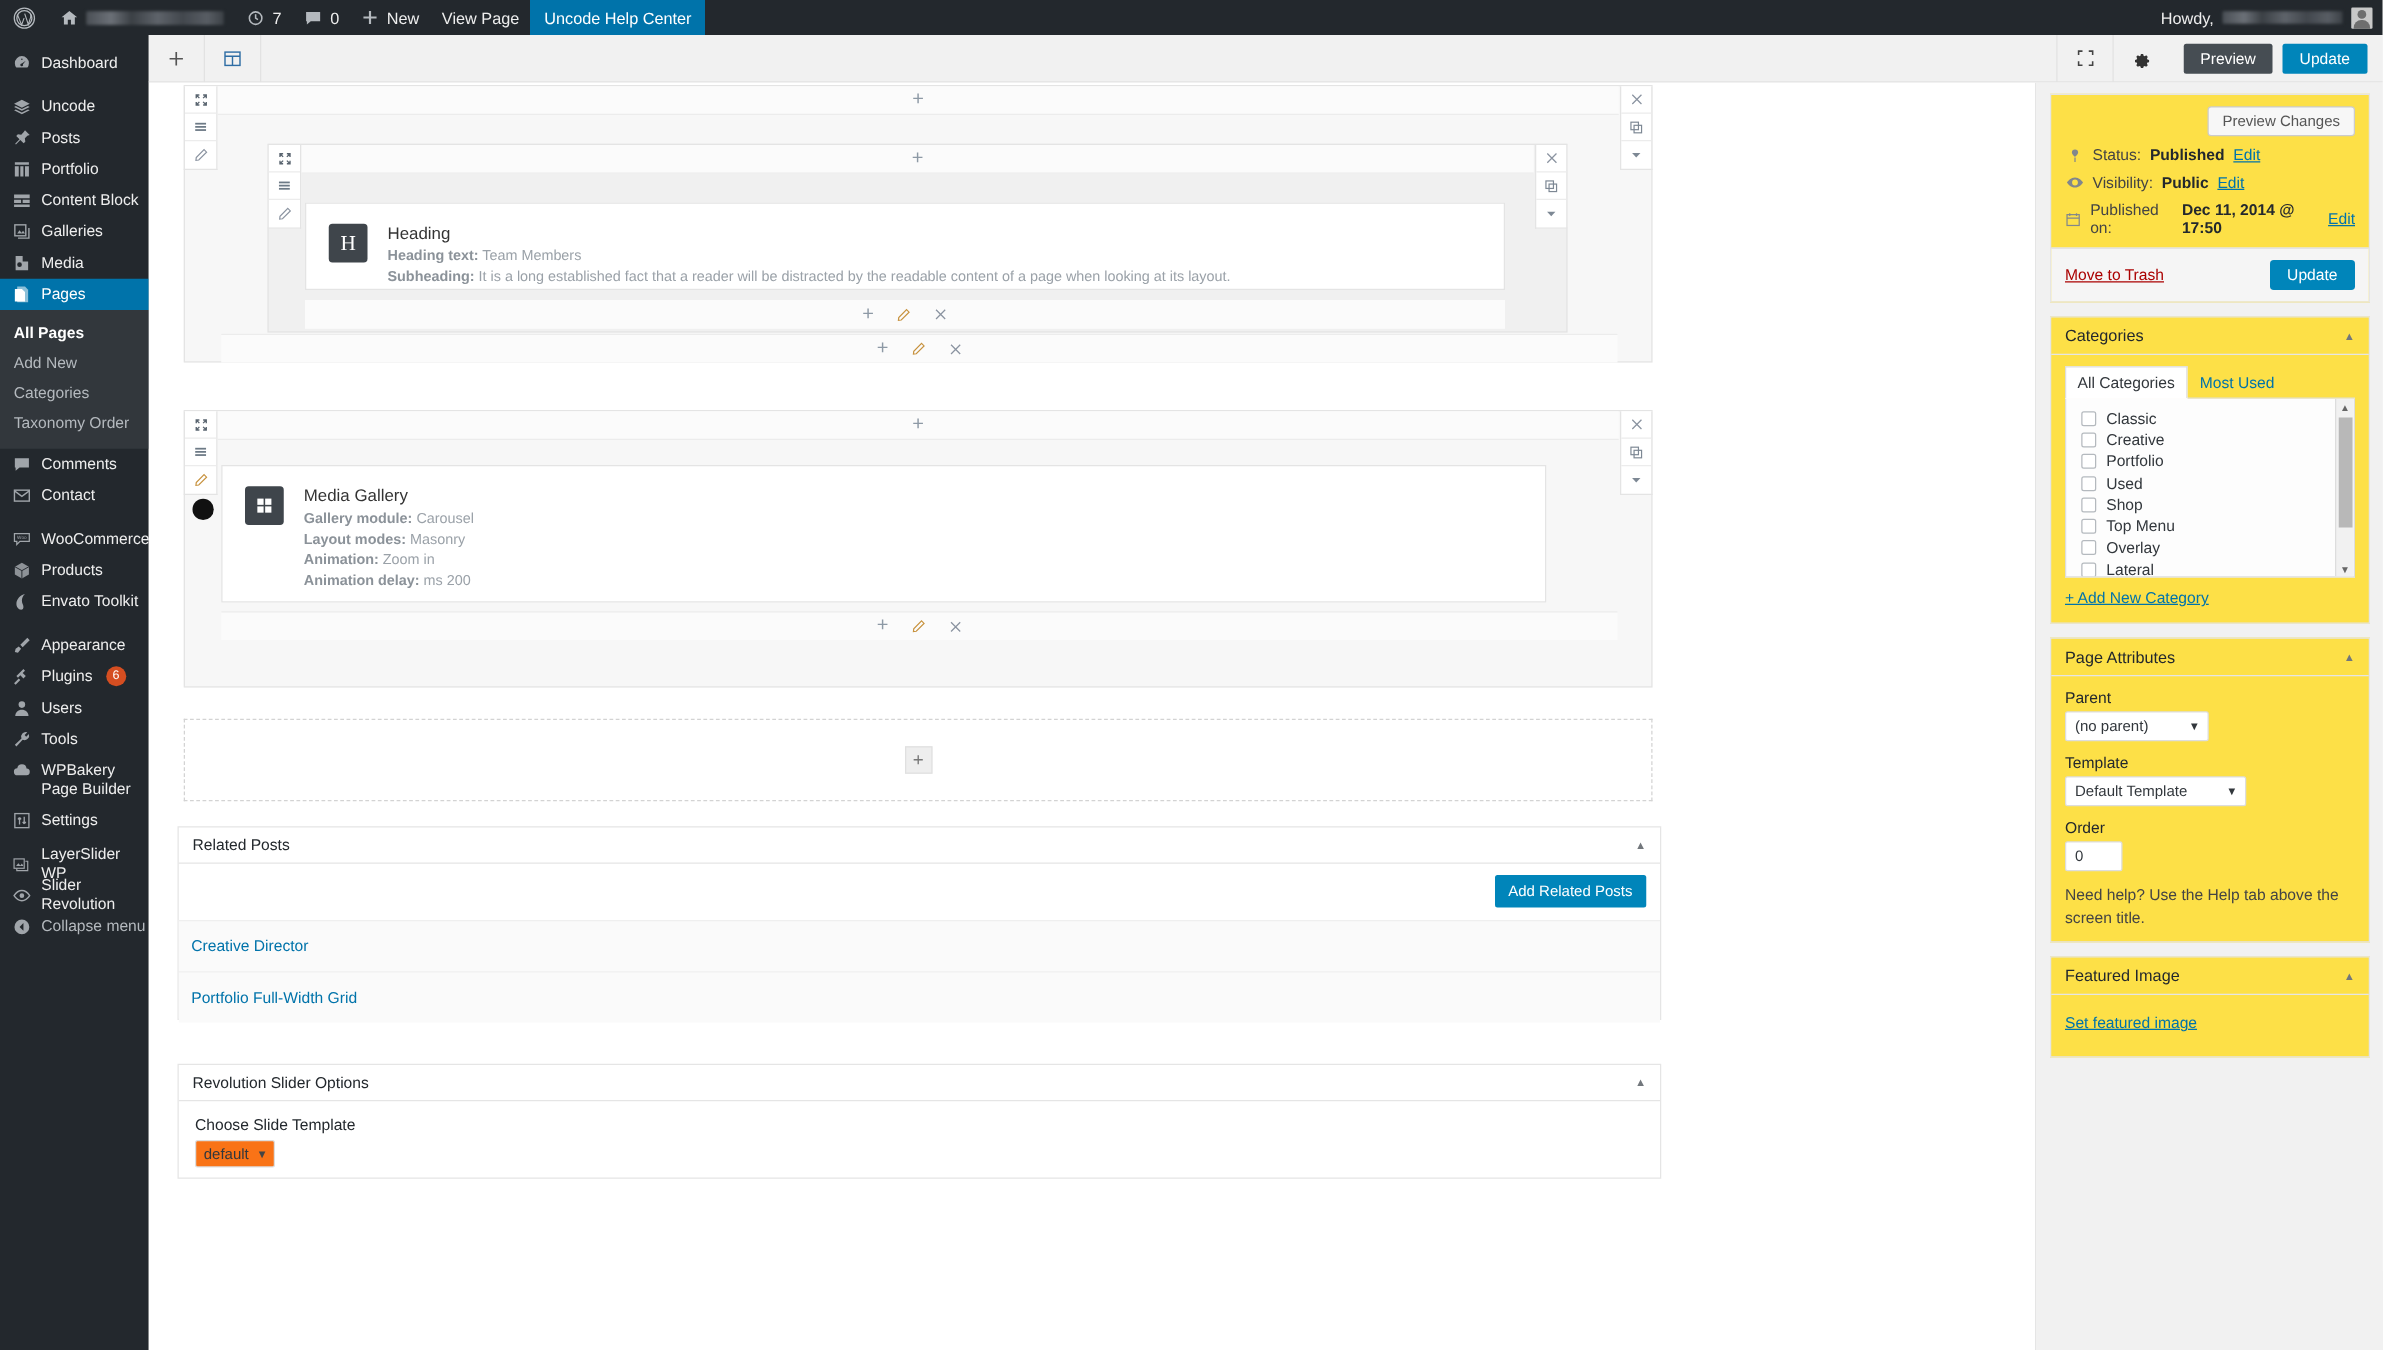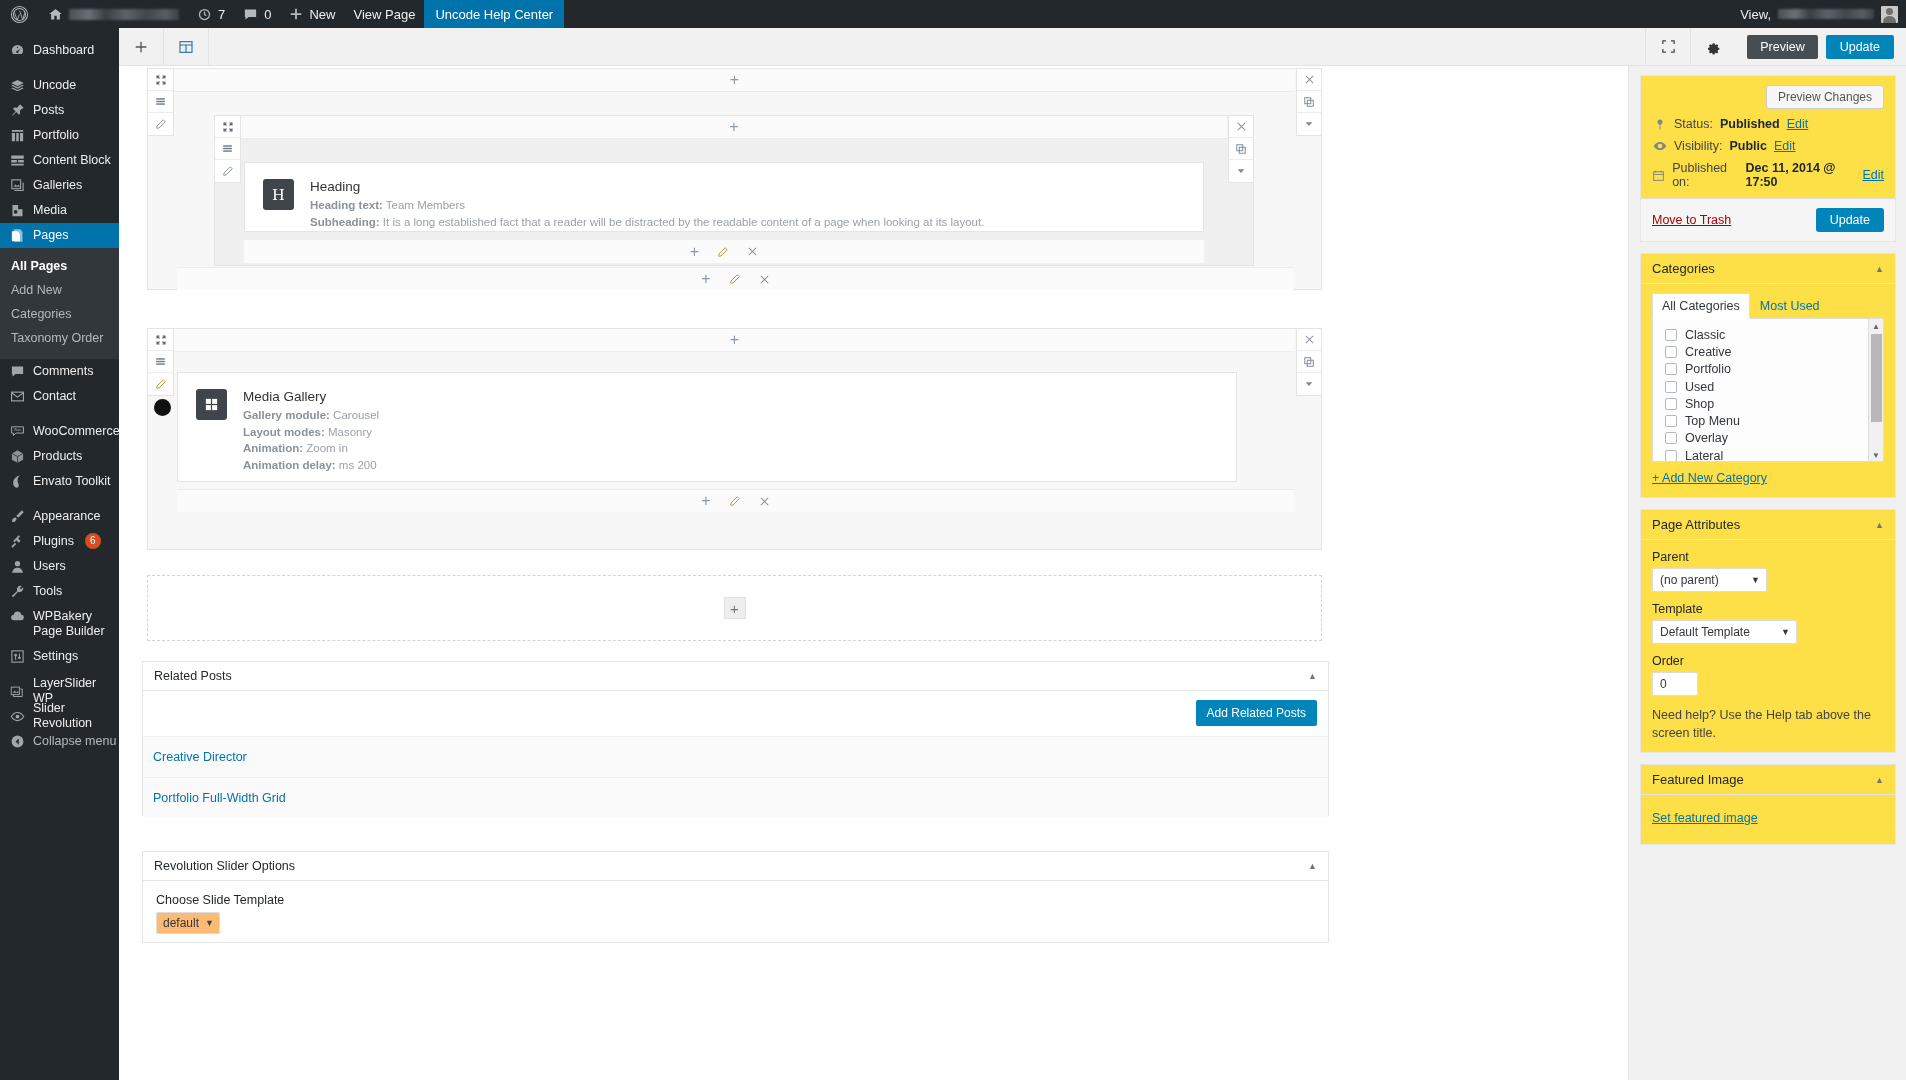--- a/index.html
+++ b/index.html
@@ -193,21 +193,21 @@
     background: #0085ba; color: #fff; font-size: 12px;
     padding: 6px 11px; border-radius: 2px; float: right;
   }
   .related-row {
     border-top: 1px solid #efefef; background: #fafafa;
     padding: 13px 10px; font-size: 12.5px;
   }
   .related-row a { color: #0073aa; text-decoration: none; }
   .field-label { font-size: 12.5px; color: #23282d; margin-bottom: 5px; }
   .wp-select {
-    border: 1px solid #ddd; background: #fdba74; font-size: 12px; color: #32373c;
+    border: 1px solid #ddd; background: #f97316; font-size: 12px; color: #32373c;
     padding: 3px 20px 3px 6px; border-radius: 2px; position: relative; display: inline-block;
     min-width: 52px;
   }
   .wp-select .caret {
     position: absolute; right: 5px; top: 50%; transform: translateY(-50%);
     font-size: 9px; color: #444;
   }
 
   
   #rightcol {
@@ -332,21 +332,21 @@
     <span>New</span>
   </div>
   <div class="ab-item">
     <span>View Page</span>
   </div>
   <div class="ab-help">
     <span>Uncode Help Center</span>
   </div>
   <div class="ab-spacer"></div>
   <div class="ab-howdy">
-    <span>View,</span>
+    <span>Howdy,</span>
     <span class="ab-blur small"></span>
     <span class="ab-avatar"></span>
   </div>
 </div>
 
 <div id="sidebar">
 
   <div class="menu-sep"></div>
 
   <div class="menu-item">

